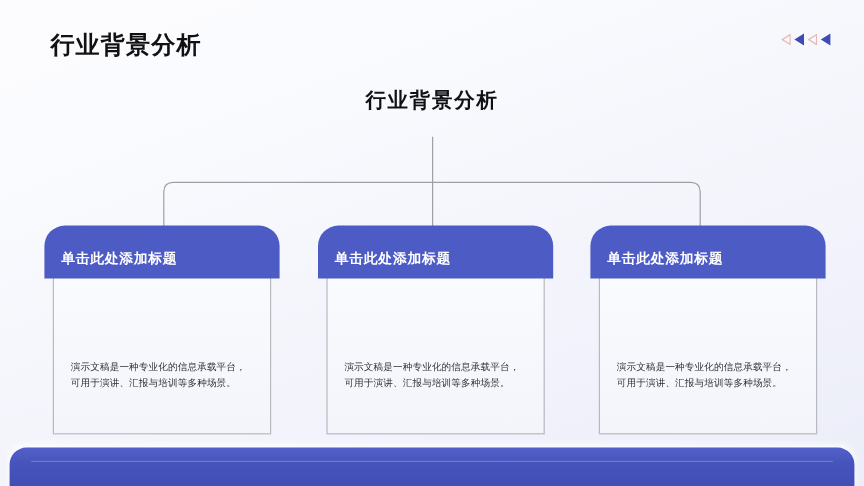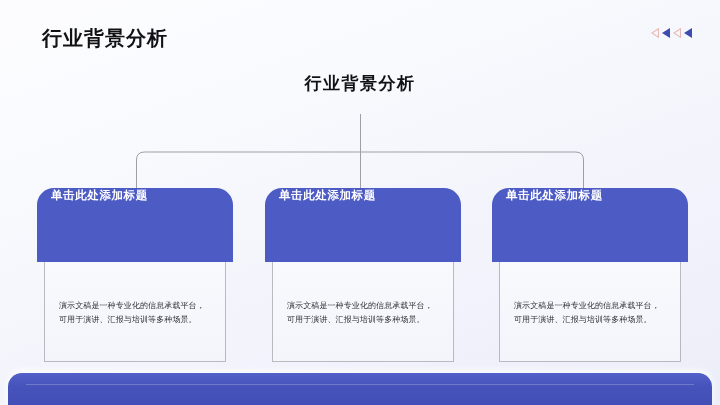--- a/index.html
+++ b/index.html
@@ -105,26 +105,26 @@
     width: 182px;
     height: 137px;
     border: 1px solid #b9babf;
     background: linear-gradient(180deg, #fafbfe 0%, #f4f5fb 100%);
     box-sizing: border-box;
   }
 
   .card-header {
     position: relative;
     width: 196px;
-    height: 74px;
+    height: 44px;
     background: #4d5bc5;
     border-radius: 17px 17px 0 0;
     box-sizing: border-box;
     display: flex;
-    align-items: flex-start;
+    align-items: flex-end;
     z-index: 2;
   }
   .card-header-text {
     color: #ffffff;
     font-size: 11.5px;
     font-weight: 700;
     letter-spacing: 0.6px;
     padding: 0 0 9px 14px;
     white-space: nowrap;
   }

